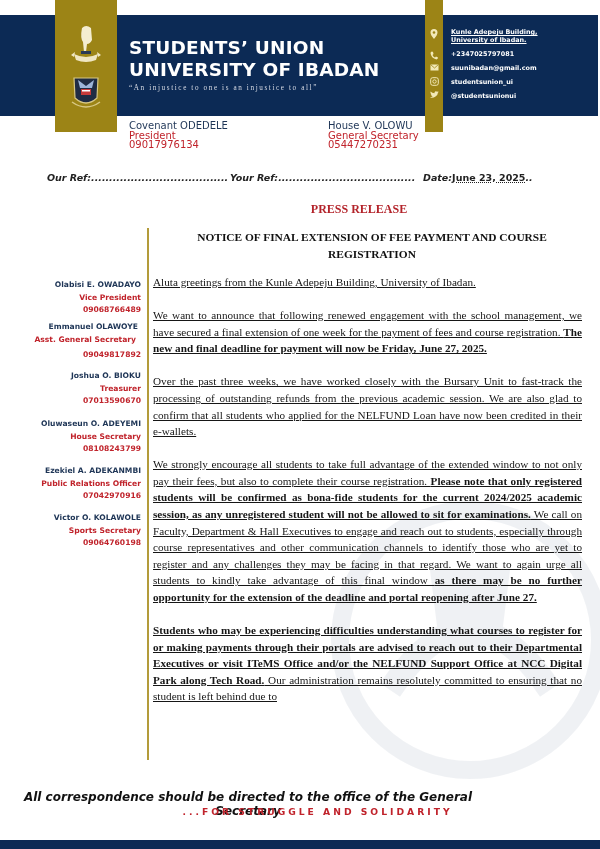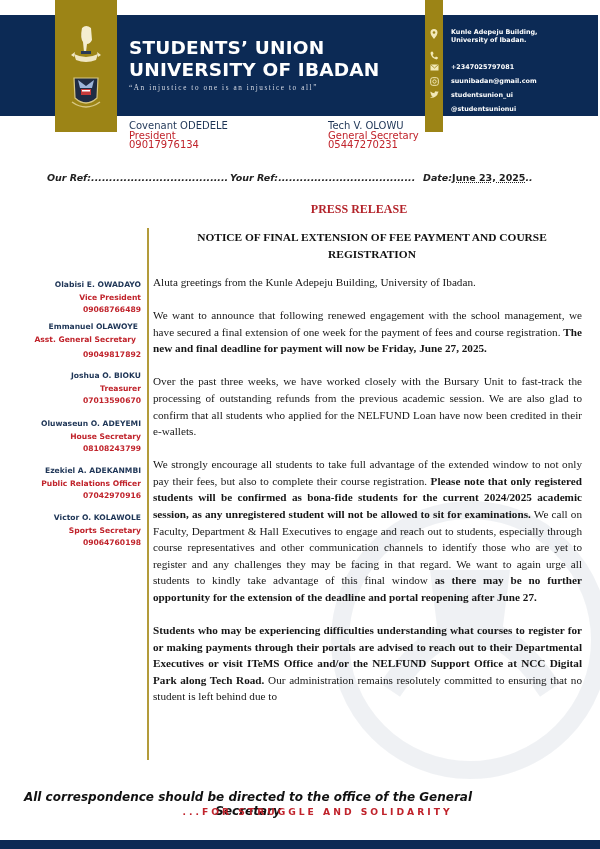--- a/index.html
+++ b/index.html
@@ -11,39 +11,39 @@
   .gold-right { position: absolute; left: 425px; top: 0; width: 18px; height: 132px; background: #9c8416; }
 
   .crest-top { position: absolute; left: 68px; top: 24px; width: 36px; height: 44px; }
   .crest-bottom { position: absolute; left: 70px; top: 72px; width: 32px; height: 40px; }
 
   .title { position: absolute; left: 129px; top: 37px; color: #ffffff; font-family: "DejaVu Sans", sans-serif; font-weight: bold; font-size: 18.5px; line-height: 22px; letter-spacing: 0.2px; }
   .motto { position: absolute; left: 129px; top: 84px; color: #d8dce6; font-size: 7.2px; letter-spacing: 1.6px; font-family: Liberation Serif, serif; }
 
   .contacts { position: absolute; left: 451px; top: 28px; color: #ffffff; font-family: "DejaVu Sans", sans-serif; font-weight: bold; font-size: 6.4px; line-height: 8px; }
   .contacts div { margin-bottom: 6px; }
-  .contacts .addr { margin-bottom: 19px; }
+  .contacts .addr { margin-bottom: 6px; text-decoration: underline; }
   .c-icon { position: absolute; left: 427px; width: 14px; height: 10px; color: #f2e9b8; font-size: 8px; text-align: center; line-height: 10px; }
 
   .officer-top { position: absolute; font-family: "DejaVu Sans", sans-serif; font-weight: normal; font-size: 10px; line-height: 9.5px; }
   .navy-text { color: #1e3556; }
   .red-text { color: #c0232b; }
 
   .refs { position: absolute; top: 172px; left: 0; width: 600px; font-family: "DejaVu Sans", sans-serif; font-style: italic; font-weight: bold; font-size: 9.5px; color: #222; }
   .refs span { position: absolute; white-space: nowrap; }
   .date-val { font-style: normal; font-weight: bold; text-decoration: underline dotted; }
 
   .press { position: absolute; left: 0; width: 568px; text-align: center; top: 202px; padding-left: 150px; font-family: "Liberation Serif", serif; font-weight: bold; color: #b3232a; font-size: 12px; }
   .notice { position: absolute; left: 152px; width: 440px; top: 229px; text-align: center; font-family: "Liberation Serif", serif; font-weight: bold; font-size: 11.4px; line-height: 17px; color: #111; }
 
   .vline { position: absolute; left: 147px; top: 228px; width: 1.5px; height: 532px; background: #b39b3a; }
 
   .side { position: absolute; left: 0; width: 141px; text-align: right; font-family: "DejaVu Sans", sans-serif; font-weight: bold; font-size: 7.6px; line-height: 12.5px; }
 
-  .body-text { position: absolute; left: 153px; width: 429px; top: 274px; font-family: "Liberation Serif", serif; font-size: 11.2px; line-height: 16.6px; text-align: justify; color: #161616; }
+  .body-text { position: absolute; left: 153px; width: 429px; top: 274px; font-family: "Liberation Serif", serif; font-size: 11.2px; line-height: 16.6px; text-align: justify; color: #161616; text-decoration: underline; }
   .body-text p { margin-bottom: 16.5px; }
   .body-text b { font-weight: bold; }
 
   .watermark { position: absolute; left: 330px; top: 450px; width: 280px; height: 390px; opacity: 0.06; }
 
   .footer-note { position: absolute; left: 0; top: 790px; width: 496px; text-align: center; font-family: "DejaVu Sans", sans-serif; font-style: italic; font-weight: bold; font-size: 12px; color: #111; }
   .footer-slogan { position: absolute; left: 0; top: 806px; width: 600px; text-align: center; font-family: "DejaVu Sans", sans-serif; font-weight: bold; font-size: 9.2px; letter-spacing: 3px; color: #c0232b; padding-left: 35px; }
   .bottom-band { position: absolute; left: 0; top: 840px; width: 600px; height: 9px; background: #0c2a55; }
 </style>
 </head>
@@ -113,21 +113,21 @@
   <div>studentsunion_ui</div>
   <div>@studentsunionui</div>
 </div>
 
 <div class="officer-top" style="left:129px; top:121px;">
   <div class="navy-text">Covenant ODEDELE</div>
   <div class="red-text">President</div>
   <div class="red-text">09017976134</div>
 </div>
 <div class="officer-top" style="left:328px; top:121px;">
-  <div class="navy-text">Tech V. OLOWU</div>
+  <div class="navy-text">House V. OLOWU</div>
   <div class="red-text">General Secretary</div>
   <div class="red-text">05447270231</div>
 </div>
 
 <div class="refs">
   <span style="left:47px">Our Ref:......................................</span>
   <span style="left:230px">Your Ref:......................................</span>
   <span style="left:423px">
     <span style="position:static">Date:</span><span style="position:static" class="date-val">June 23, 2025</span><span style="position:static">..</span>
   </span>

